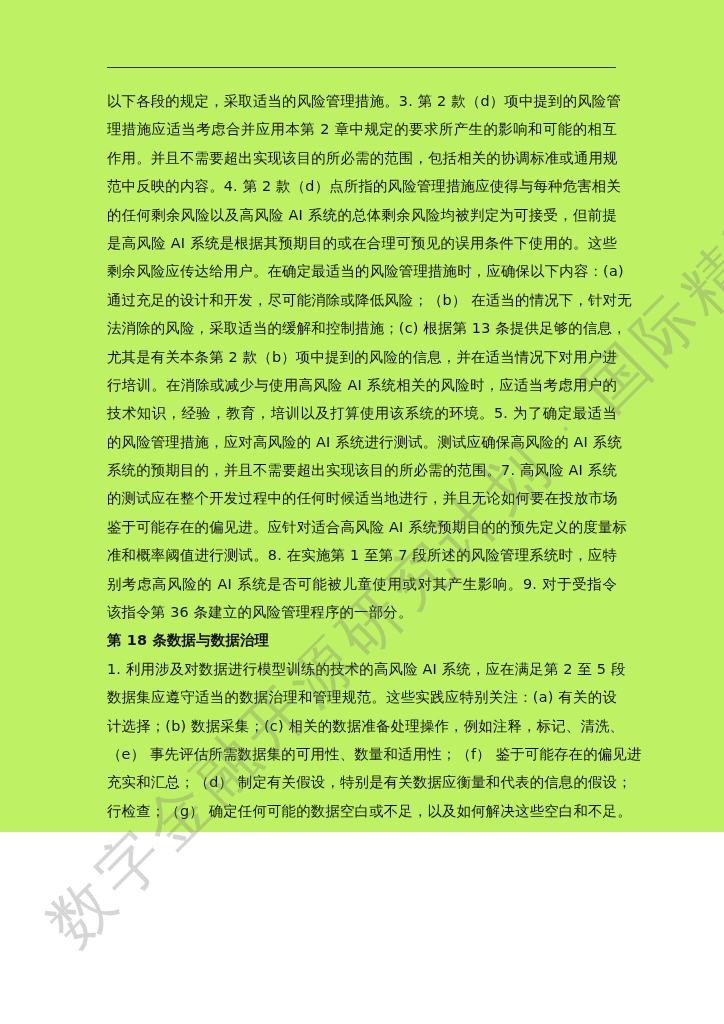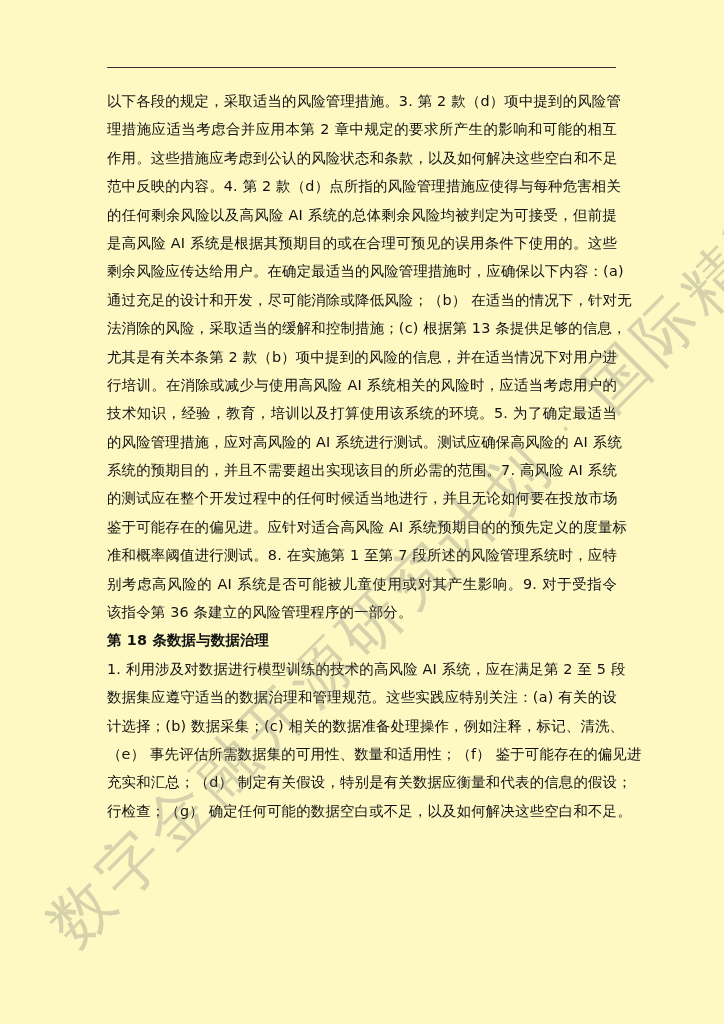--- a/index.html
+++ b/index.html
@@ -1,18 +1,18 @@
 <!DOCTYPE html>
 <html><head>
   <meta charset="utf-8">
   <style>
     html, body { margin: 0; padding: 0; background: #ffffff; }
     body { width: 724px; height: 1024px; position: relative; overflow: hidden;
            font-family: "DejaVu Sans", "Liberation Sans", sans-serif; color: #111; }
-    .page { position: absolute; left: 0; top: 0; width: 724px; height: 1024px; background: #fef9c3; text-decoration: underline; }
+    .page { position: absolute; left: 0; top: 0; width: 724px; height: 832px; background: #bef264; text-decoration: underline; }
     .header-rule { position: absolute; left: 107px; top: 67px; width: 509px; height: 0;
                    border-top: 1px solid #333; }
     .body-text { position: absolute; left: 107px; top: 87px; width: 510px; }
     .line { height: 28.4px; line-height: 28.4px; font-size: 14.4px; white-space: nowrap;
             text-align: justify; text-align-last: justify; letter-spacing: 0.2px; }
     .line.last { text-align-last: left; }
     .heading { font-weight: bold; text-align-last: left; }
     .watermark { position: absolute; pointer-events: none; color: rgba(120,120,120,0.30);
                  font-size: 62px; white-space: nowrap; transform-origin: left top;
                  font-family: "DejaVu Sans", sans-serif; font-weight: 300; letter-spacing: 6px; }
@@ -20,21 +20,21 @@
   </style>
 </head>
 <body>
 
 <div class="page">
   <div class="header-rule"></div>
 
   <div class="body-text">
     <div class="line">以下各段的规定，采取适当的风险管理措施。3.  第 2 款（d）项中提到的风险管</div>
     <div class="line">理措施应适当考虑合并应用本第  2  章中规定的要求所产生的影响和可能的相互</div>
-    <div class="line">作用。这些措施应考虑到公认的风险状态和条款，以及如何解决这些空白和不足</div>
+    <div class="line">作用。并且不需要超出实现该目的所必需的范围，包括相关的协调标准或通用规</div>
     <div class="line">范中反映的内容。4.  第 2 款（d）点所指的风险管理措施应使得与每种危害相关</div>
     <div class="line">的任何剩余风险以及高风险 AI 系统的总体剩余风险均被判定为可接受，但前提</div>
     <div class="line">是高风险 AI 系统是根据其预期目的或在合理可预见的误用条件下使用的。这些</div>
     <div class="line">剩余风险应传达给用户。在确定最适当的风险管理措施时，应确保以下内容：(a)</div>
     <div class="line">通过充足的设计和开发，尽可能消除或降低风险；（b） 在适当的情况下，针对无</div>
     <div class="line">法消除的风险，采取适当的缓解和控制措施；(c)  根据第 13 条提供足够的信息，</div>
     <div class="line">尤其是有关本条第 2 款（b）项中提到的风险的信息，并在适当情况下对用户进</div>
     <div class="line">行培训。在消除或减少与使用高风险 AI 系统相关的风险时，应适当考虑用户的</div>
     <div class="line">技术知识，经验，教育，培训以及打算使用该系统的环境。5.  为了确定最适当</div>
     <div class="line">的风险管理措施，应对高风险的 AI 系统进行测试。测试应确保高风险的 AI 系统</div>

